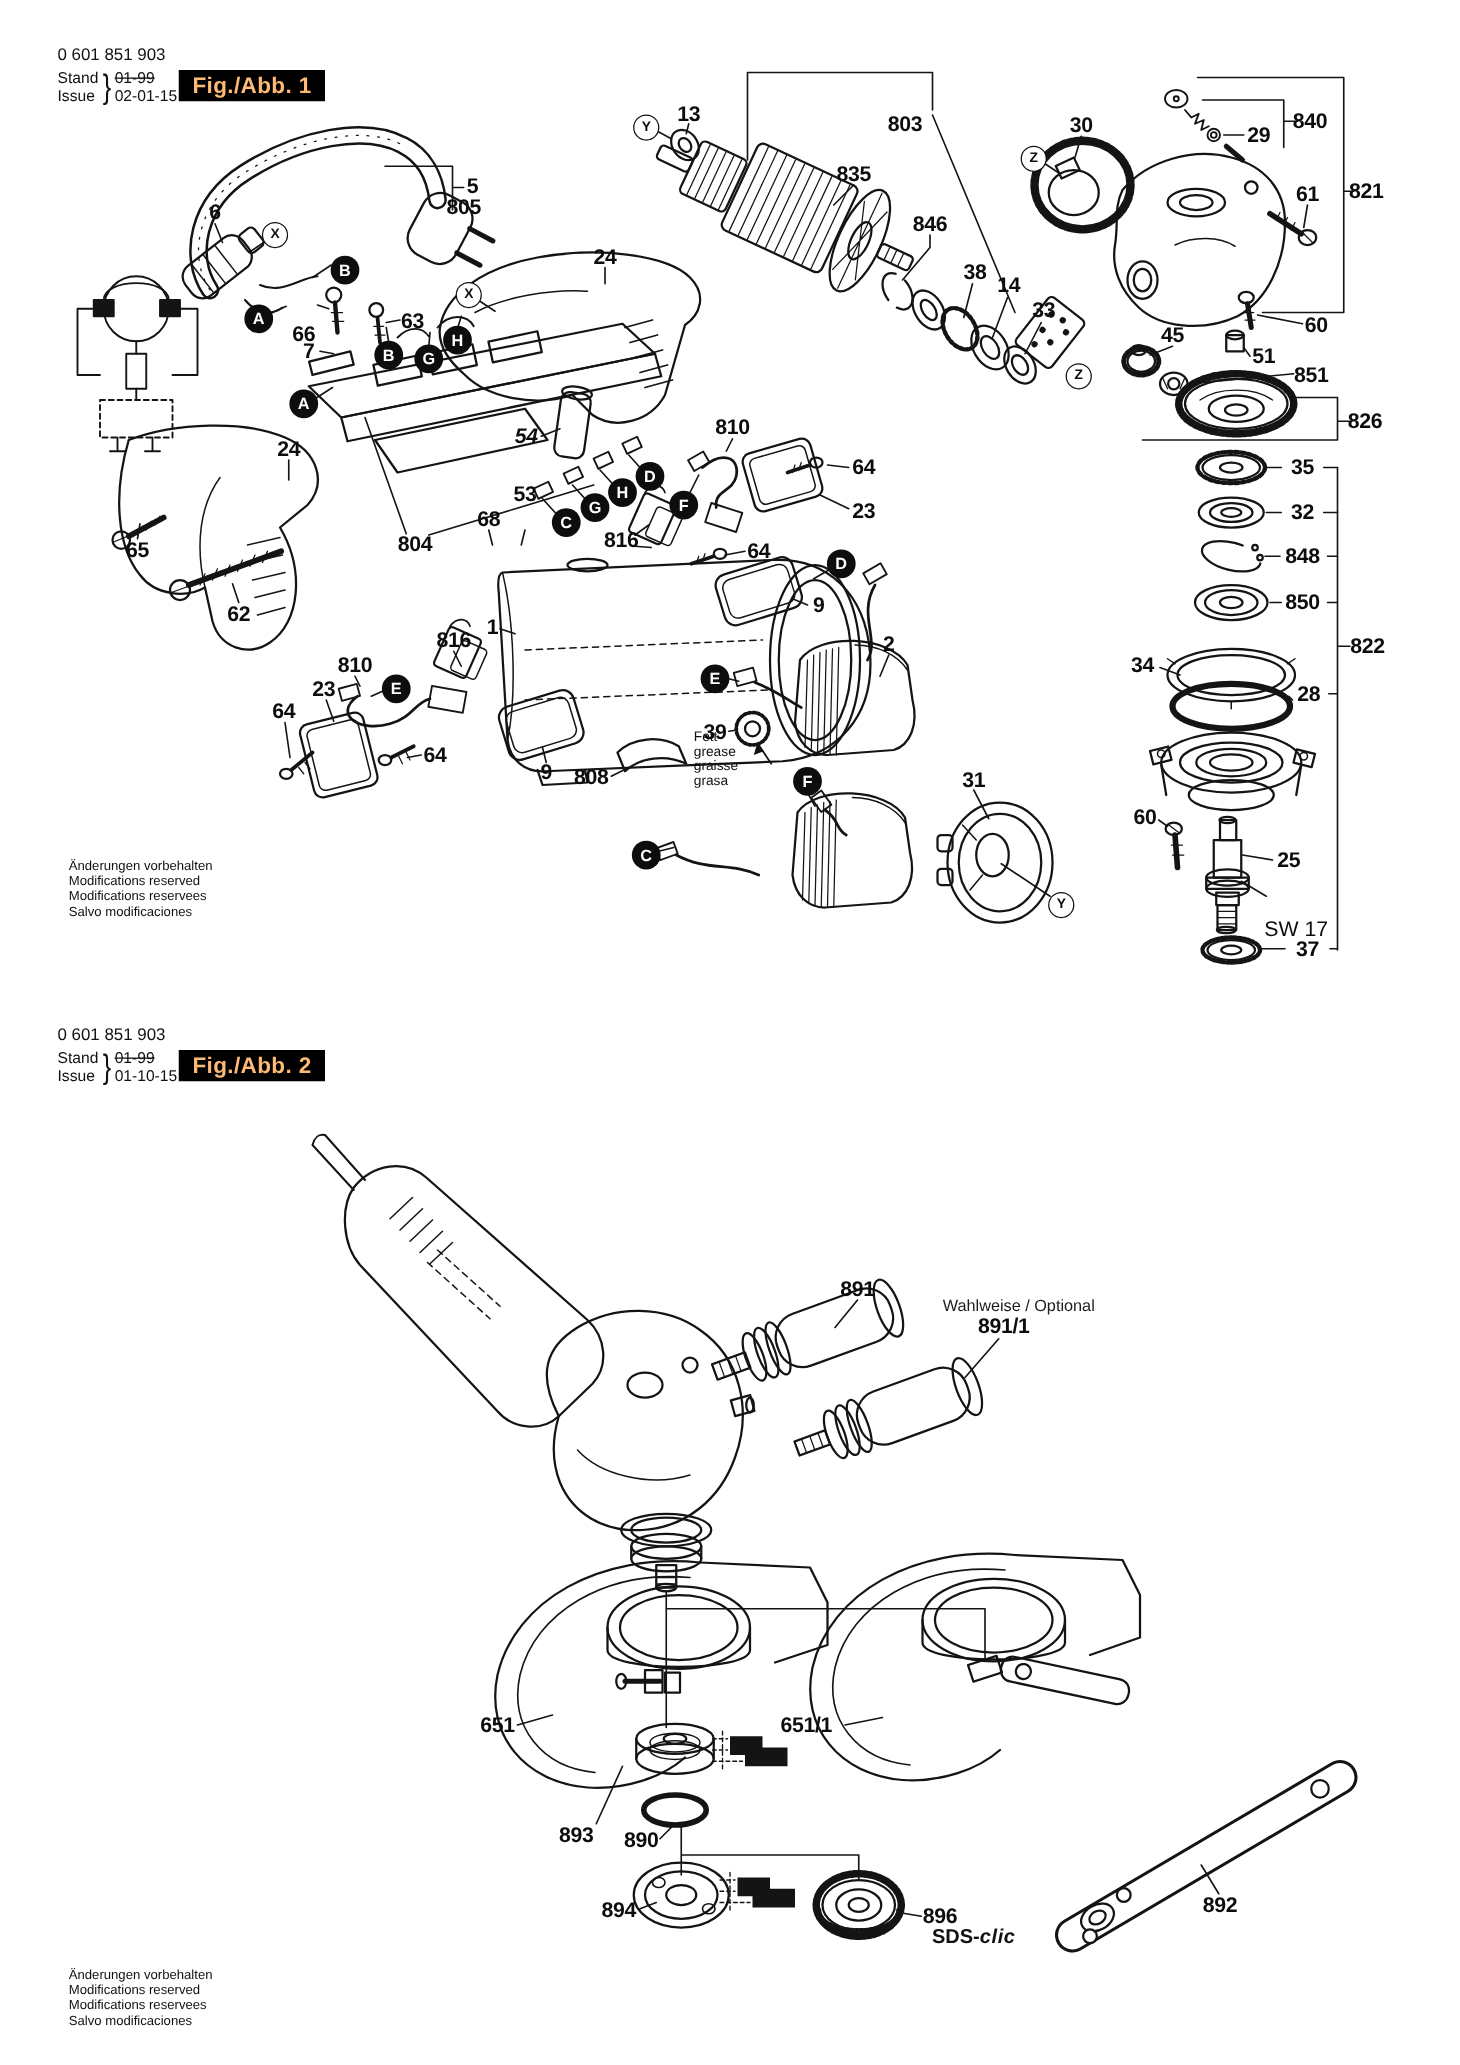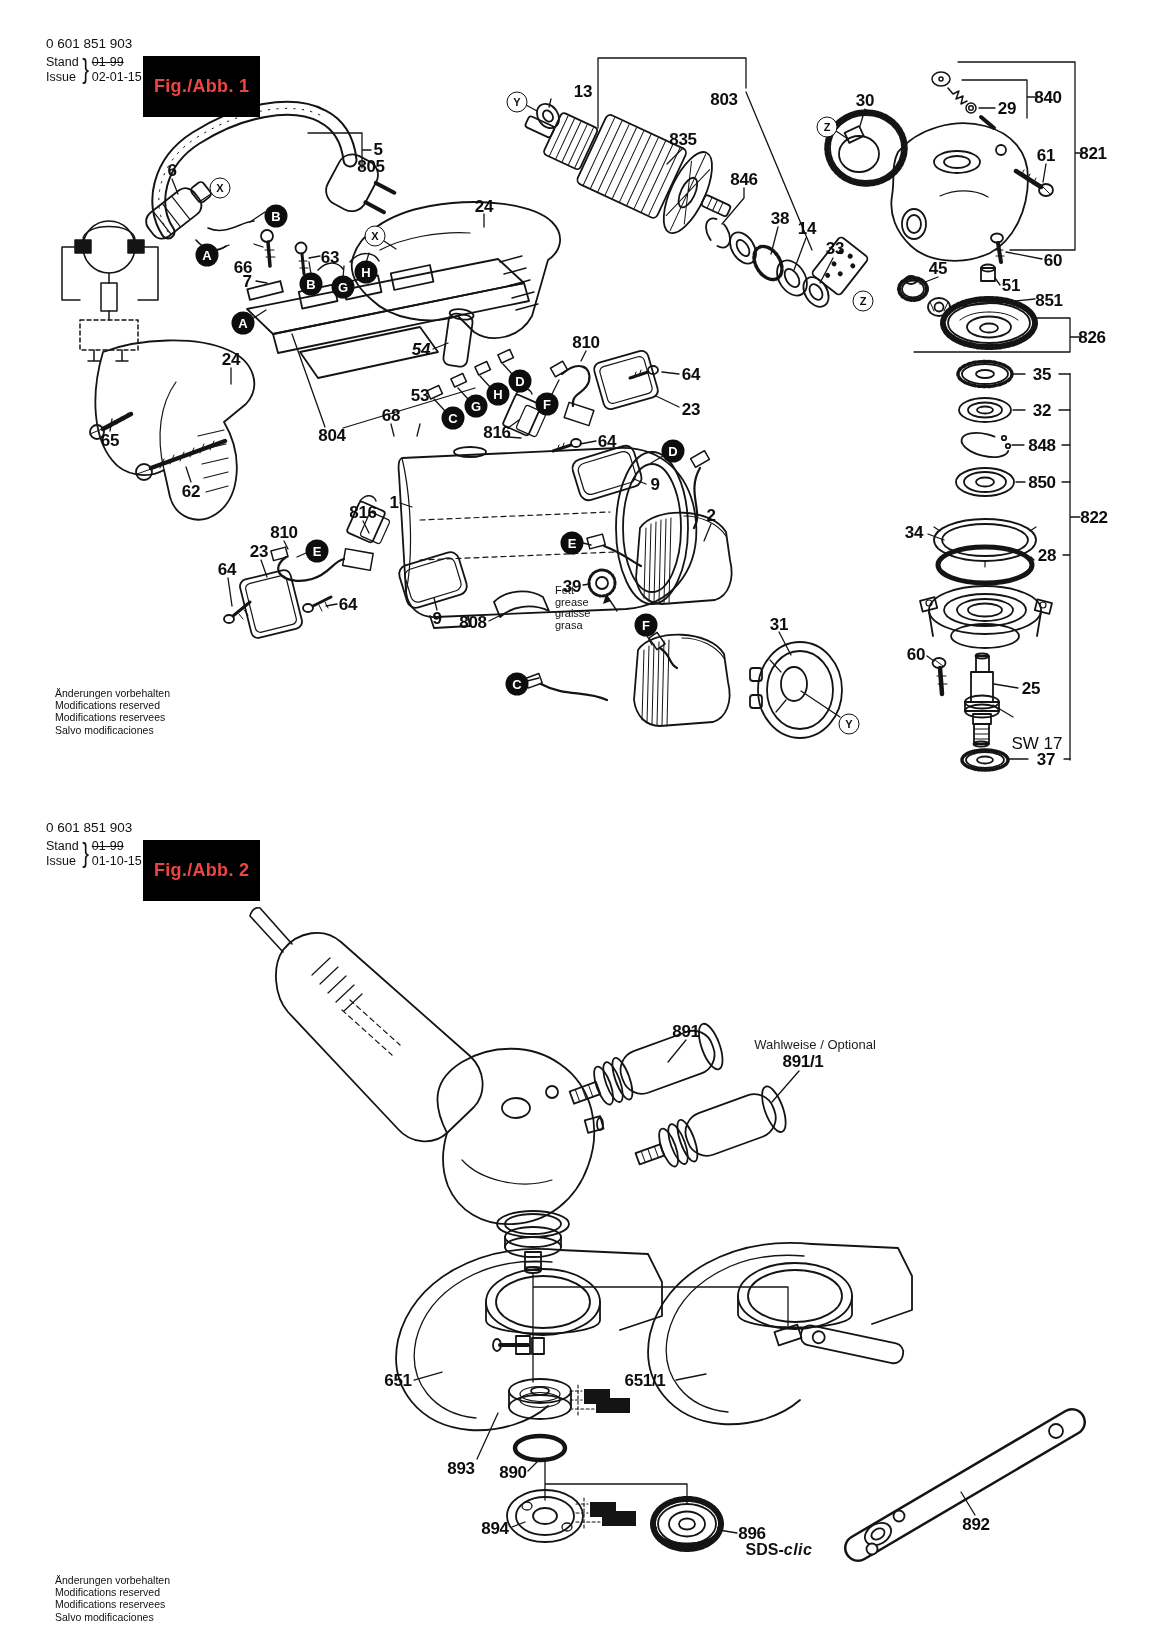--- a/index.html
+++ b/index.html
@@ -13,22 +13,22 @@
   .co-b{width:23px;height:23px;background:#0d0d0d;color:#fff;border-radius:50%;
         display:flex;align-items:center;justify-content:center;font-size:13px;font-weight:700;}
   .co-w{width:19px;height:19px;background:#fff;border:1.8px solid #111;border-radius:50%;
         display:flex;align-items:center;justify-content:center;font-size:11px;font-weight:700;}
   .fig-header{position:absolute;z-index:4;}
   .pn{font-size:13.5px;margin-bottom:3px;}
   .si-row{display:flex;align-items:center;}
   .si-col{display:flex;flex-direction:column;font-size:12.5px;line-height:1.2;}
   .brace{font-size:27px;font-weight:400;margin:0 2px;transform:scaleX(.75);}
   .old{text-decoration:line-through;}
-  .figbox{position:absolute;z-index:4;background:#000;color:#ef4444;font-weight:700;font-size:18px;
-          padding:20px 11px;letter-spacing:.3px;}
+  .figbox{position:absolute;z-index:4;background:#000;color:#fdba74;font-weight:700;font-size:18px;
+          padding:2px 11px;letter-spacing:.3px;}
   .legal{position:absolute;z-index:4;font-size:10.5px;line-height:1.16;}
   .legal span{display:block;}
   .grease{position:absolute;z-index:3;font-size:11px;line-height:1.05;}
   .grease span{display:block;}
   .sds{position:absolute;z-index:3;transform:translate(-50%,-50%);font-size:16px;font-weight:700;}
   .sds i{font-style:italic;letter-spacing:.5px;}
 </style>
 </head>
 <body>
 
@@ -608,21 +608,21 @@
       <div class="co co-b" style="left: 276px; top: 216px;">B</div>
       <div class="co co-b" style="left: 207px; top: 255px;">A</div>
       <div class="co co-n" style="left: 243px; top: 243px; margin-top: 24px;">66</div>
       <div class="co co-n" style="left: 330px; top: 257px;">63</div>
       <div class="co co-n" style="left: 247px; top: 281px;">7</div>
       <div class="co co-b" style="left: 311px; top: 284px;">B</div>
       <div class="co co-b" style="left: 343px; top: 287px;">G</div>
       <div class="co co-b" style="left: 366px; top: 272px;">H</div>
       <div class="co co-w" style="left: 375px; top: 236px;">X</div>
       <div class="co co-n" style="left: 484px; top: 206px;">24</div>
-      <div class="co co-n" style="left: 551px; top: 91px; margin-left: 32px;">13</div>
+      <div class="co co-n" style="left: 551px; top: 91px;">13</div>
       <div class="co co-w" style="left: 517px; top: 102px;">Y</div>
       <div class="co co-n" style="left: 683px; top: 139px;">835</div>
       <div class="co co-n" style="left: 724px; top: 99px;">803</div>
       <div class="co co-n" style="left: 744px; top: 179px;">846</div>
       <div class="co co-n" style="left: 780px; top: 218px;">38</div>
       <div class="co co-n" style="left: 807px; top: 228px;">14</div>
       <div class="co co-n" style="left: 835px; top: 248px;">33</div>
       <div class="co co-n" style="left: 865px; top: 100px;">30</div>
       <div class="co co-w" style="left: 827px; top: 127px;">Z</div>
       <div class="co co-n" style="left: 1007px; top: 108px;">29</div>

